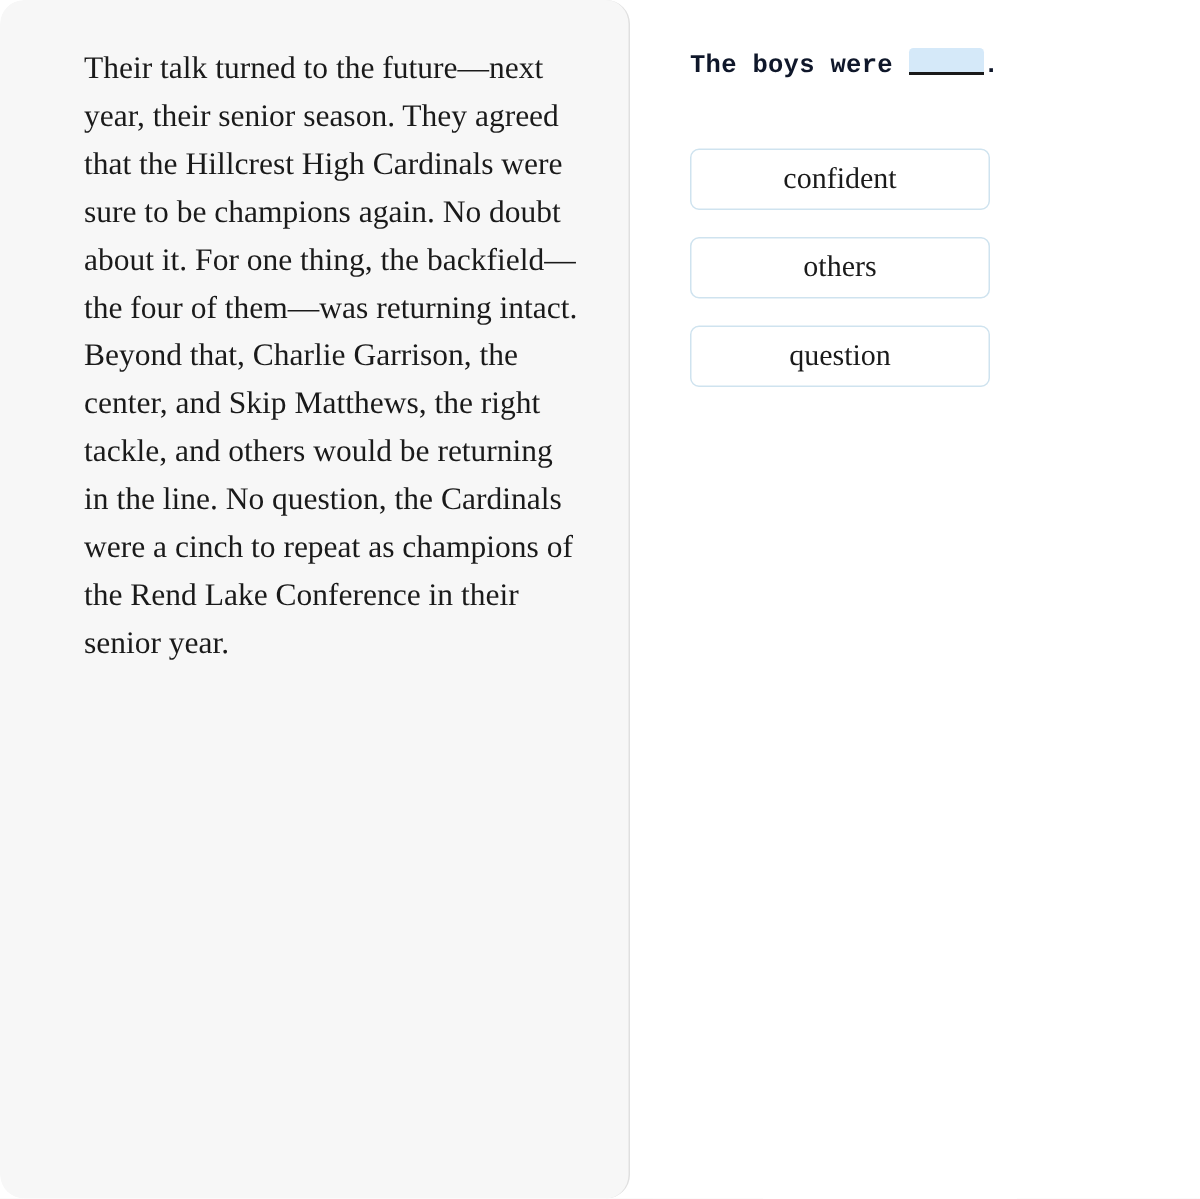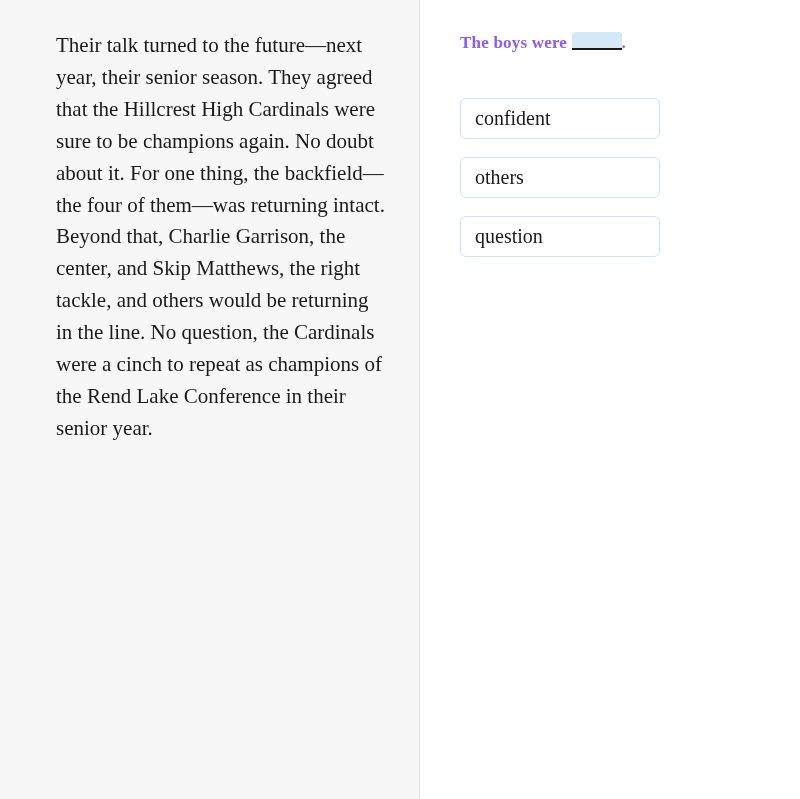--- a/index.html
+++ b/index.html
@@ -1,18 +1,19 @@
 <!DOCTYPE html>
 <html><head>
   <meta charset="utf-8">
   <style>
     * {
       margin: 0;
       padding: 0;
       box-sizing: border-box;
+      border-radius: 16px;
     }
     body {
       width: 800px;
       height: 799px;
       display: flex;
       font-family: Georgia, 'Times New Roman', serif;
       background: #ffffff;
     }
     .left-pane {
       width: 420px;
@@ -27,24 +28,24 @@
       color: #1a1a1a;
       text-align: left;
     }
     .right-pane {
       flex: 1;
       height: 100%;
       background: #ffffff;
       padding: 30px 40px 30px 40px;
     }
     .question {
-      font-family: Liberation Serif, serif;
+      font-family: Liberation Mono, monospace;
       font-weight: bold;
       font-size: 17px;
-      color: #8b5cf6;
+      color: #0f172a;
       margin-bottom: 45px;
       letter-spacing: 0.2px;
     }
     .blank {
       display: inline-block;
       background: #d5e9f9;
       border-bottom: 2px solid #1a1a1a;
       width: 50px;
       height: 18px;
       vertical-align: baseline;
@@ -59,21 +60,21 @@
       width: 200px;
     }
     .answer-option {
       border: 1px solid #cfe3ef;
       border-radius: 6px;
       background: #ffffff;
       padding: 8px 14px;
       font-family: Georgia, 'Times New Roman', serif;
       font-size: 20px;
       color: #1a1a1a;
-      text-align: left;
+      text-align: center;
       cursor: pointer;
     }
   </style>
 </head>
 <body>
 
 <div class="left-pane">
   <p class="passage">Their talk turned to the future—next year, their senior season. They agreed that the Hillcrest High Cardinals were sure to be champions again. No doubt about it. For one thing, the backfield—the four of them—was returning intact. Beyond that, Charlie Garrison, the center, and Skip Matthews, the right tackle, and others would be returning in the line. No question, the Cardinals were a cinch to repeat as champions of the Rend Lake Conference in their senior year.</p>
 </div>
 

